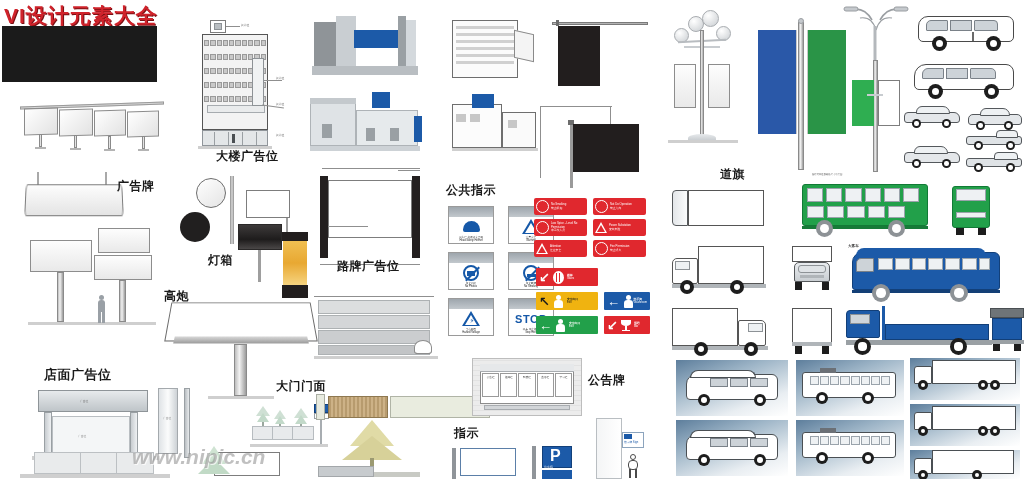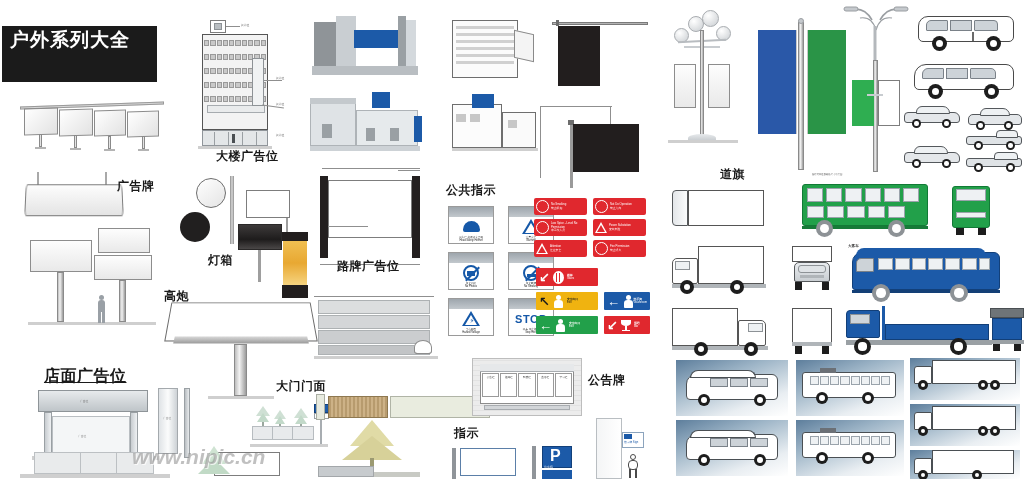--- a/index.html
+++ b/index.html
@@ -111,22 +111,22 @@
     position:absolute; right:4px; bottom:14px;
     font-size:15px; color:rgba(255,255,255,.92);
     background:rgba(150,160,170,.30); padding:1px 5px; letter-spacing:.3px;
   }
 </style>
 </head>
 <body>
 
 <div id="stage">
 
+  <div class="title-red">VI设计元素大全</div>
   <div class="title-black">
-    <span>户外系列大全</span>
   </div>
 
   <div class="abs" style="left:18px;top:100px;width:148px;height:52px;">
     <div class="abs" style="left:2px;top:4px;width:144px;height:3px;background:#d7d7d7;border:1px solid #9a9a9a;transform:skewY(-2deg);"></div>
     <div class="abs bb-cell" style="left:6px;top:8px;width:34px;height:27px;transform:skewY(-2deg);"></div>
     <div class="abs bb-cell" style="left:41px;top:9px;width:34px;height:27px;transform:skewY(-2deg);"></div>
     <div class="abs bb-cell" style="left:76px;top:10px;width:32px;height:26px;transform:skewY(-2deg);"></div>
     <div class="abs bb-cell" style="left:109px;top:11px;width:32px;height:26px;transform:skewY(-2deg);"></div>
     <div class="abs pole" style="left:21px;top:34px;width:3px;height:13px;"></div>
     <div class="abs pole" style="left:56px;top:35px;width:3px;height:13px;"></div>
@@ -154,21 +154,21 @@
     <div class="abs ground" style="left:0;top:94px;width:128px;"></div>
 
     <div class="abs" style="left:69px;top:67px;width:9px;height:28px;">
       <div class="abs" style="left:2px;top:0;width:5px;height:5px;border-radius:50%;background:#9aa0a6;"></div>
       <div class="abs" style="left:1px;top:5px;width:7px;height:12px;background:#9aa0a6;border-radius:3px 3px 0 0;"></div>
       <div class="abs" style="left:1px;top:16px;width:3px;height:12px;background:#9aa0a6;"></div>
       <div class="abs" style="left:5px;top:16px;width:3px;height:12px;background:#9aa0a6;"></div>
     </div>
   </div>
 
-  <div class="lbl abs" style="left:44px;top:366px;font-size:16px;text-decoration:underline;">店面广告位</div>
+  <div class="lbl abs" style="left:44px;top:366px;font-size:13px;">店面广告位</div>
   <div class="abs" style="left:18px;top:390px;width:185px;height:78px;">
     <div class="abs" style="left:20px;top:0;width:110px;height:22px;background:linear-gradient(180deg,#e7eaec,#bfc5c9);border:1px solid #8e9498;"></div>
     <div class="abs tinytxt" style="left:62px;top:9px;color:#666;">广告位</div>
     <div class="abs" style="left:26px;top:22px;width:8px;height:44px;background:linear-gradient(90deg,#c7ccd0,#eff1f3);border:1px solid #9aa0a4;"></div>
     <div class="abs" style="left:112px;top:22px;width:8px;height:44px;background:linear-gradient(90deg,#c7ccd0,#eff1f3);border:1px solid #9aa0a4;"></div>
     <div class="abs" style="left:34px;top:26px;width:78px;height:40px;background:#f4f6f7;border:1px solid #b9bec2;"></div>
     <div class="abs tinytxt" style="left:60px;top:44px;color:#777;">广告位</div>
     <div class="abs ground" style="left:14px;top:66px;width:128px;height:4px;"></div>
 
     <div class="abs" style="left:140px;top:-2px;width:20px;height:66px;background:linear-gradient(90deg,#dfe3e6,#fbfcfc,#cdd2d6);border:1px solid #a4a9ad;"></div>

